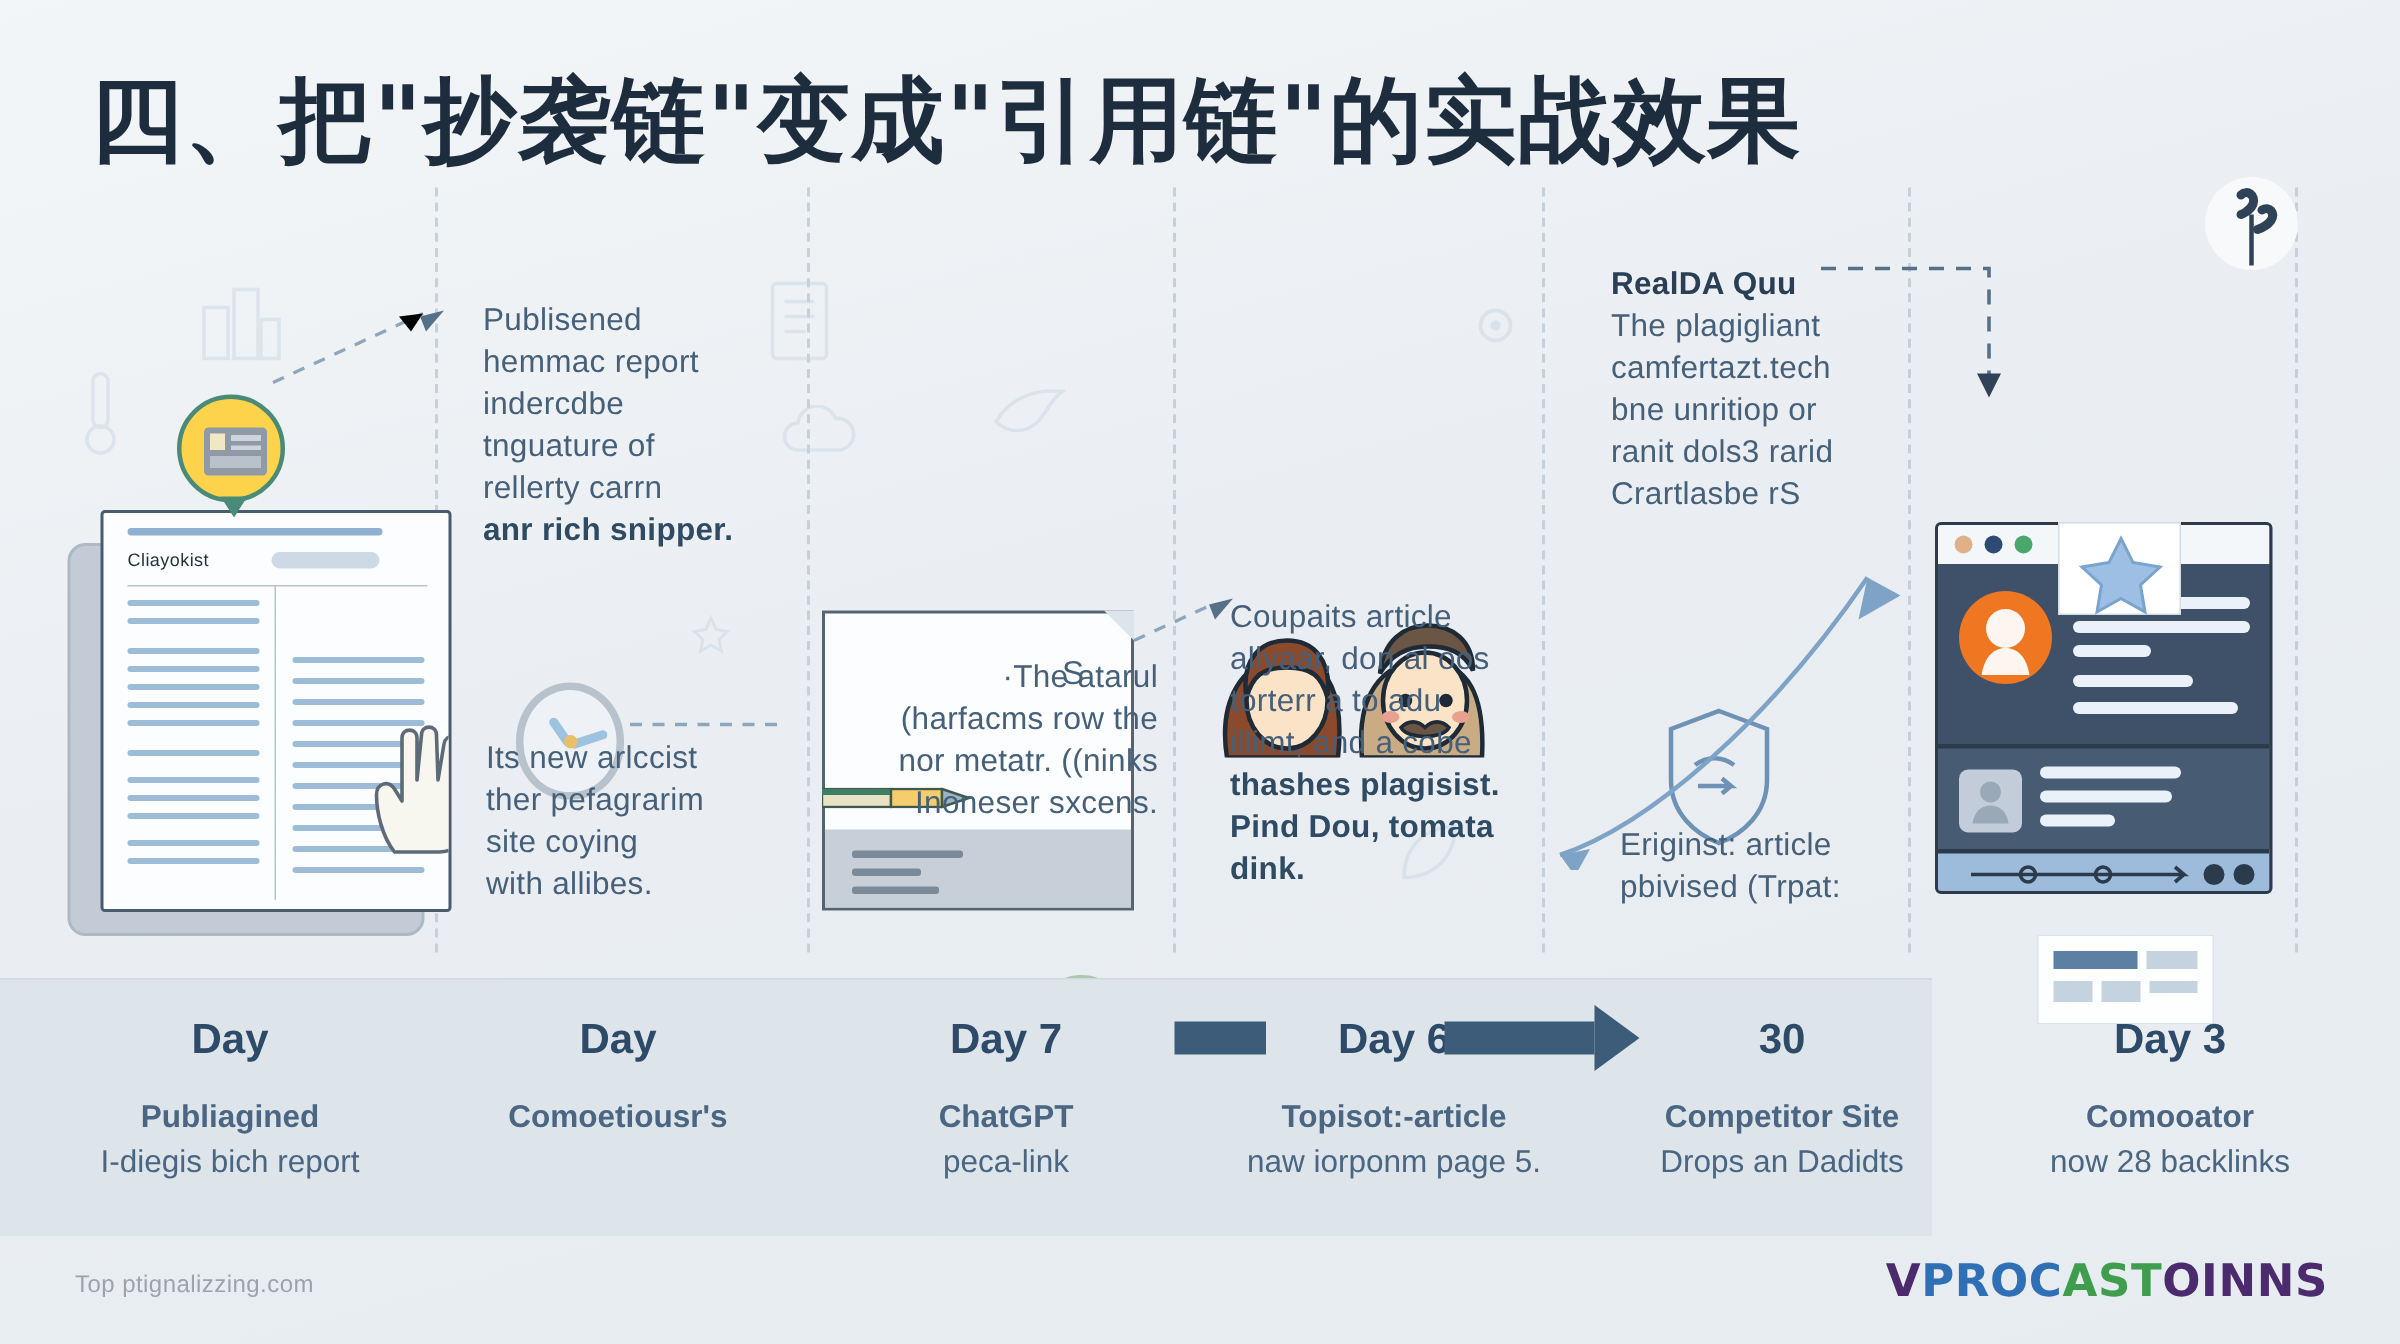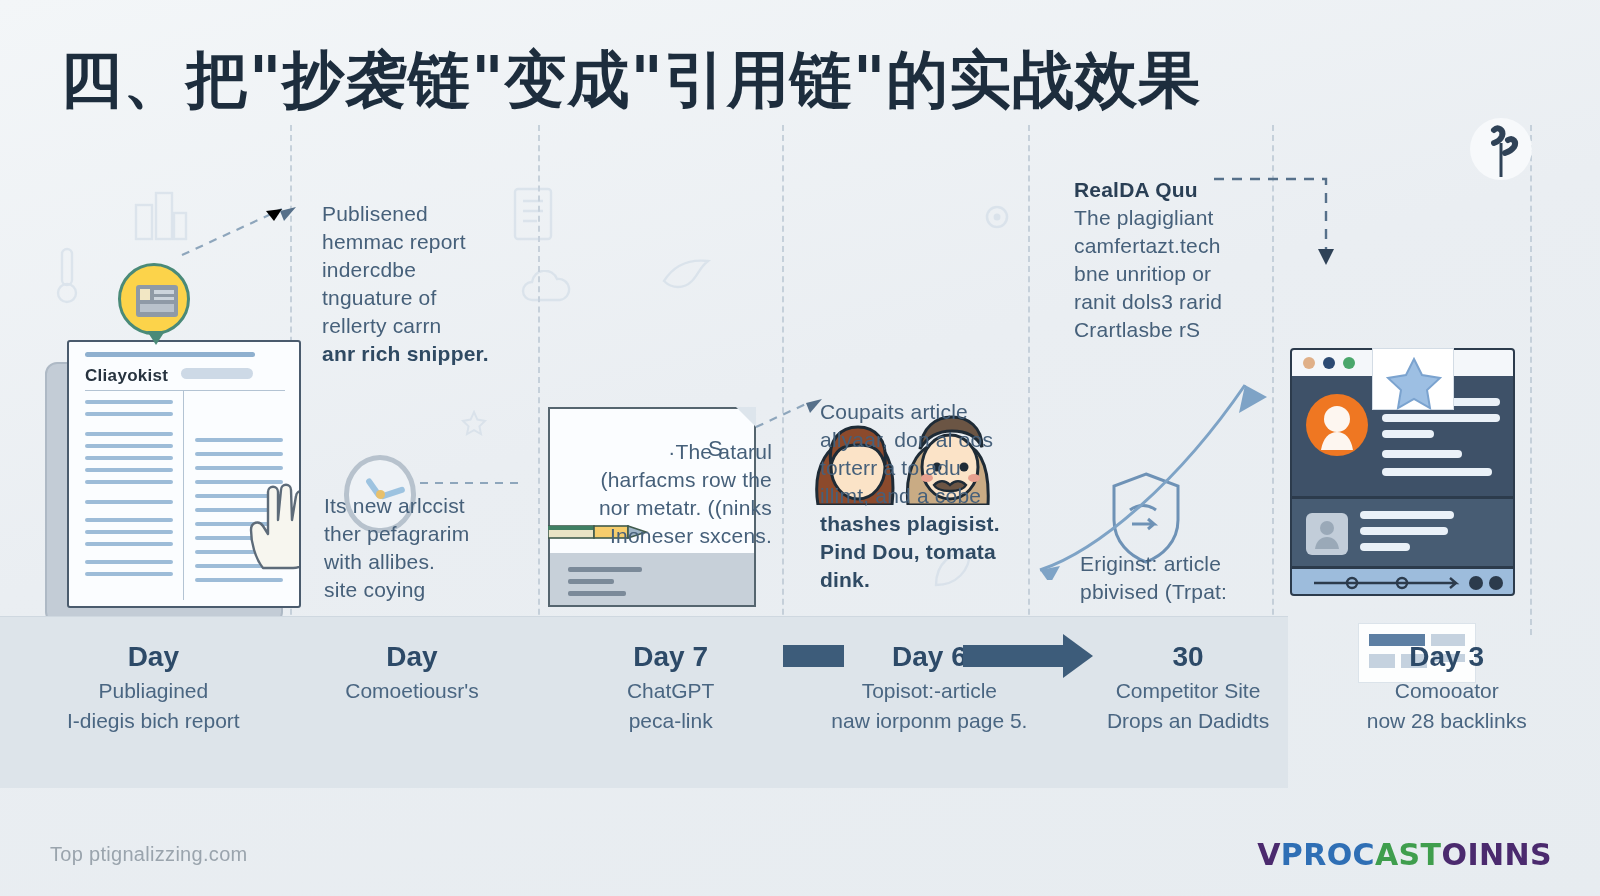--- a/index.html
+++ b/index.html
@@ -71,21 +71,21 @@
     border: 2px solid #4a5b6d;
     border-radius: 3px;
     overflow: hidden;
   }
   .cb-topbar {
     position: absolute; left: 16px; top: 10px;
     width: 170px; height: 5px; background: #8fb0cf; border-radius: 3px;
   }
   .cb-head {
     position: absolute; left: 16px; top: 24px;
-    font-size: 17px; font-weight: 700; color: #27333f;
+    font-size: 12px; font-weight: 400; color: #27333f;
     letter-spacing: .3px;
   }
   .cb-pill {
     position: absolute; left: 112px; top: 26px;
     width: 72px; height: 11px;
     background: #cdd9e6; border-radius: 6px;
   }
   .cb-divider {
     position: absolute; left: 16px; top: 48px;
     width: 200px; height: 1px; background: #b3c3d3;
@@ -242,21 +242,21 @@
     font-size: 21px;
     line-height: 1.33;
     letter-spacing: .2px;
   }
   .callout .b { font-weight: 700; color: #2f4a63; }
   .callout .lead { font-weight: 700; color: #2a3f55; }
 
   
   .band {
     position: absolute;
-    left: 0; top: 616px;
+    left: 0; top: 652px;
     width: 1288px; height: 172px;
     background: #dde4ea;
     border-top: 1px solid #cfd8e0;
   }
   .band-inner {
     position: relative;
     display: flex;
     width: 1600px; height: 172px;
     padding: 0 24px;
   }
@@ -265,42 +265,42 @@
     text-align: center;
     padding-top: 22px;
   }
   .tl-day {
     font-size: 28px; font-weight: 700; color: #2d4a68;
     line-height: 1.25;
   }
   .tl-l1, .tl-l2 {
     font-size: 21px; color: #4a6682; line-height: 1.45;
   }
-  .tl-l1 { margin-top: 2px; }
+  .tl-l1 { margin-top: 20px; font-weight: bold; }
 
   .arrow-seg {
     position: absolute;
     height: 22px;
     background: #3d5c7a;
     top: 28px;
   }
   .arrow-head {
     position: absolute;
     top: 17px;
     width: 0; height: 0;
     border-top: 22px solid transparent;
     border-bottom: 22px solid transparent;
     border-left: 30px solid #3d5c7a;
   }
 
   
   .foot-left {
     position: absolute;
     left: 50px; bottom: 30px;
-    font-size: 20px; color: #9aa4ad;
+    font-size: 16px; color: #9aa4ad;
     letter-spacing: .3px;
   }
   .logo {
     position: absolute;
     right: 48px; bottom: 24px;
     font-size: 30px; font-weight: 700;
     letter-spacing: .4px;
     font-family: "DejaVu Sans", "Liberation Sans", sans-serif;
   }
   .logo .p1 { color: #4b2a6e; }
@@ -547,22 +547,22 @@
     <div>hemmac report</div>
     <div>indercdbe</div>
     <div>tnguature of</div>
     <div>rellerty carrn</div>
     <div class="b">anr rich snipper.</div>
   </div>
 
   <div class="callout" style="left:324px;top:492px;width:210px;">
     <div>Its new arlccist</div>
     <div>ther pefagrarim</div>
+    <div>site coying</div>
     <div>with allibes.</div>
-    <div>site coying</div>
   </div>
 
   <div class="callout" style="left:572px;top:438px;width:200px;text-align:right;">
     <div>·The atarul</div>
     <div>(harfacms row the</div>
     <div>nor metatr. ((ninks</div>
     <div>Inoneser sxcens.</div>
   </div>
   <div class="callout b" style="left:708px;top:434px;font-size:22px;">S</div>
 

